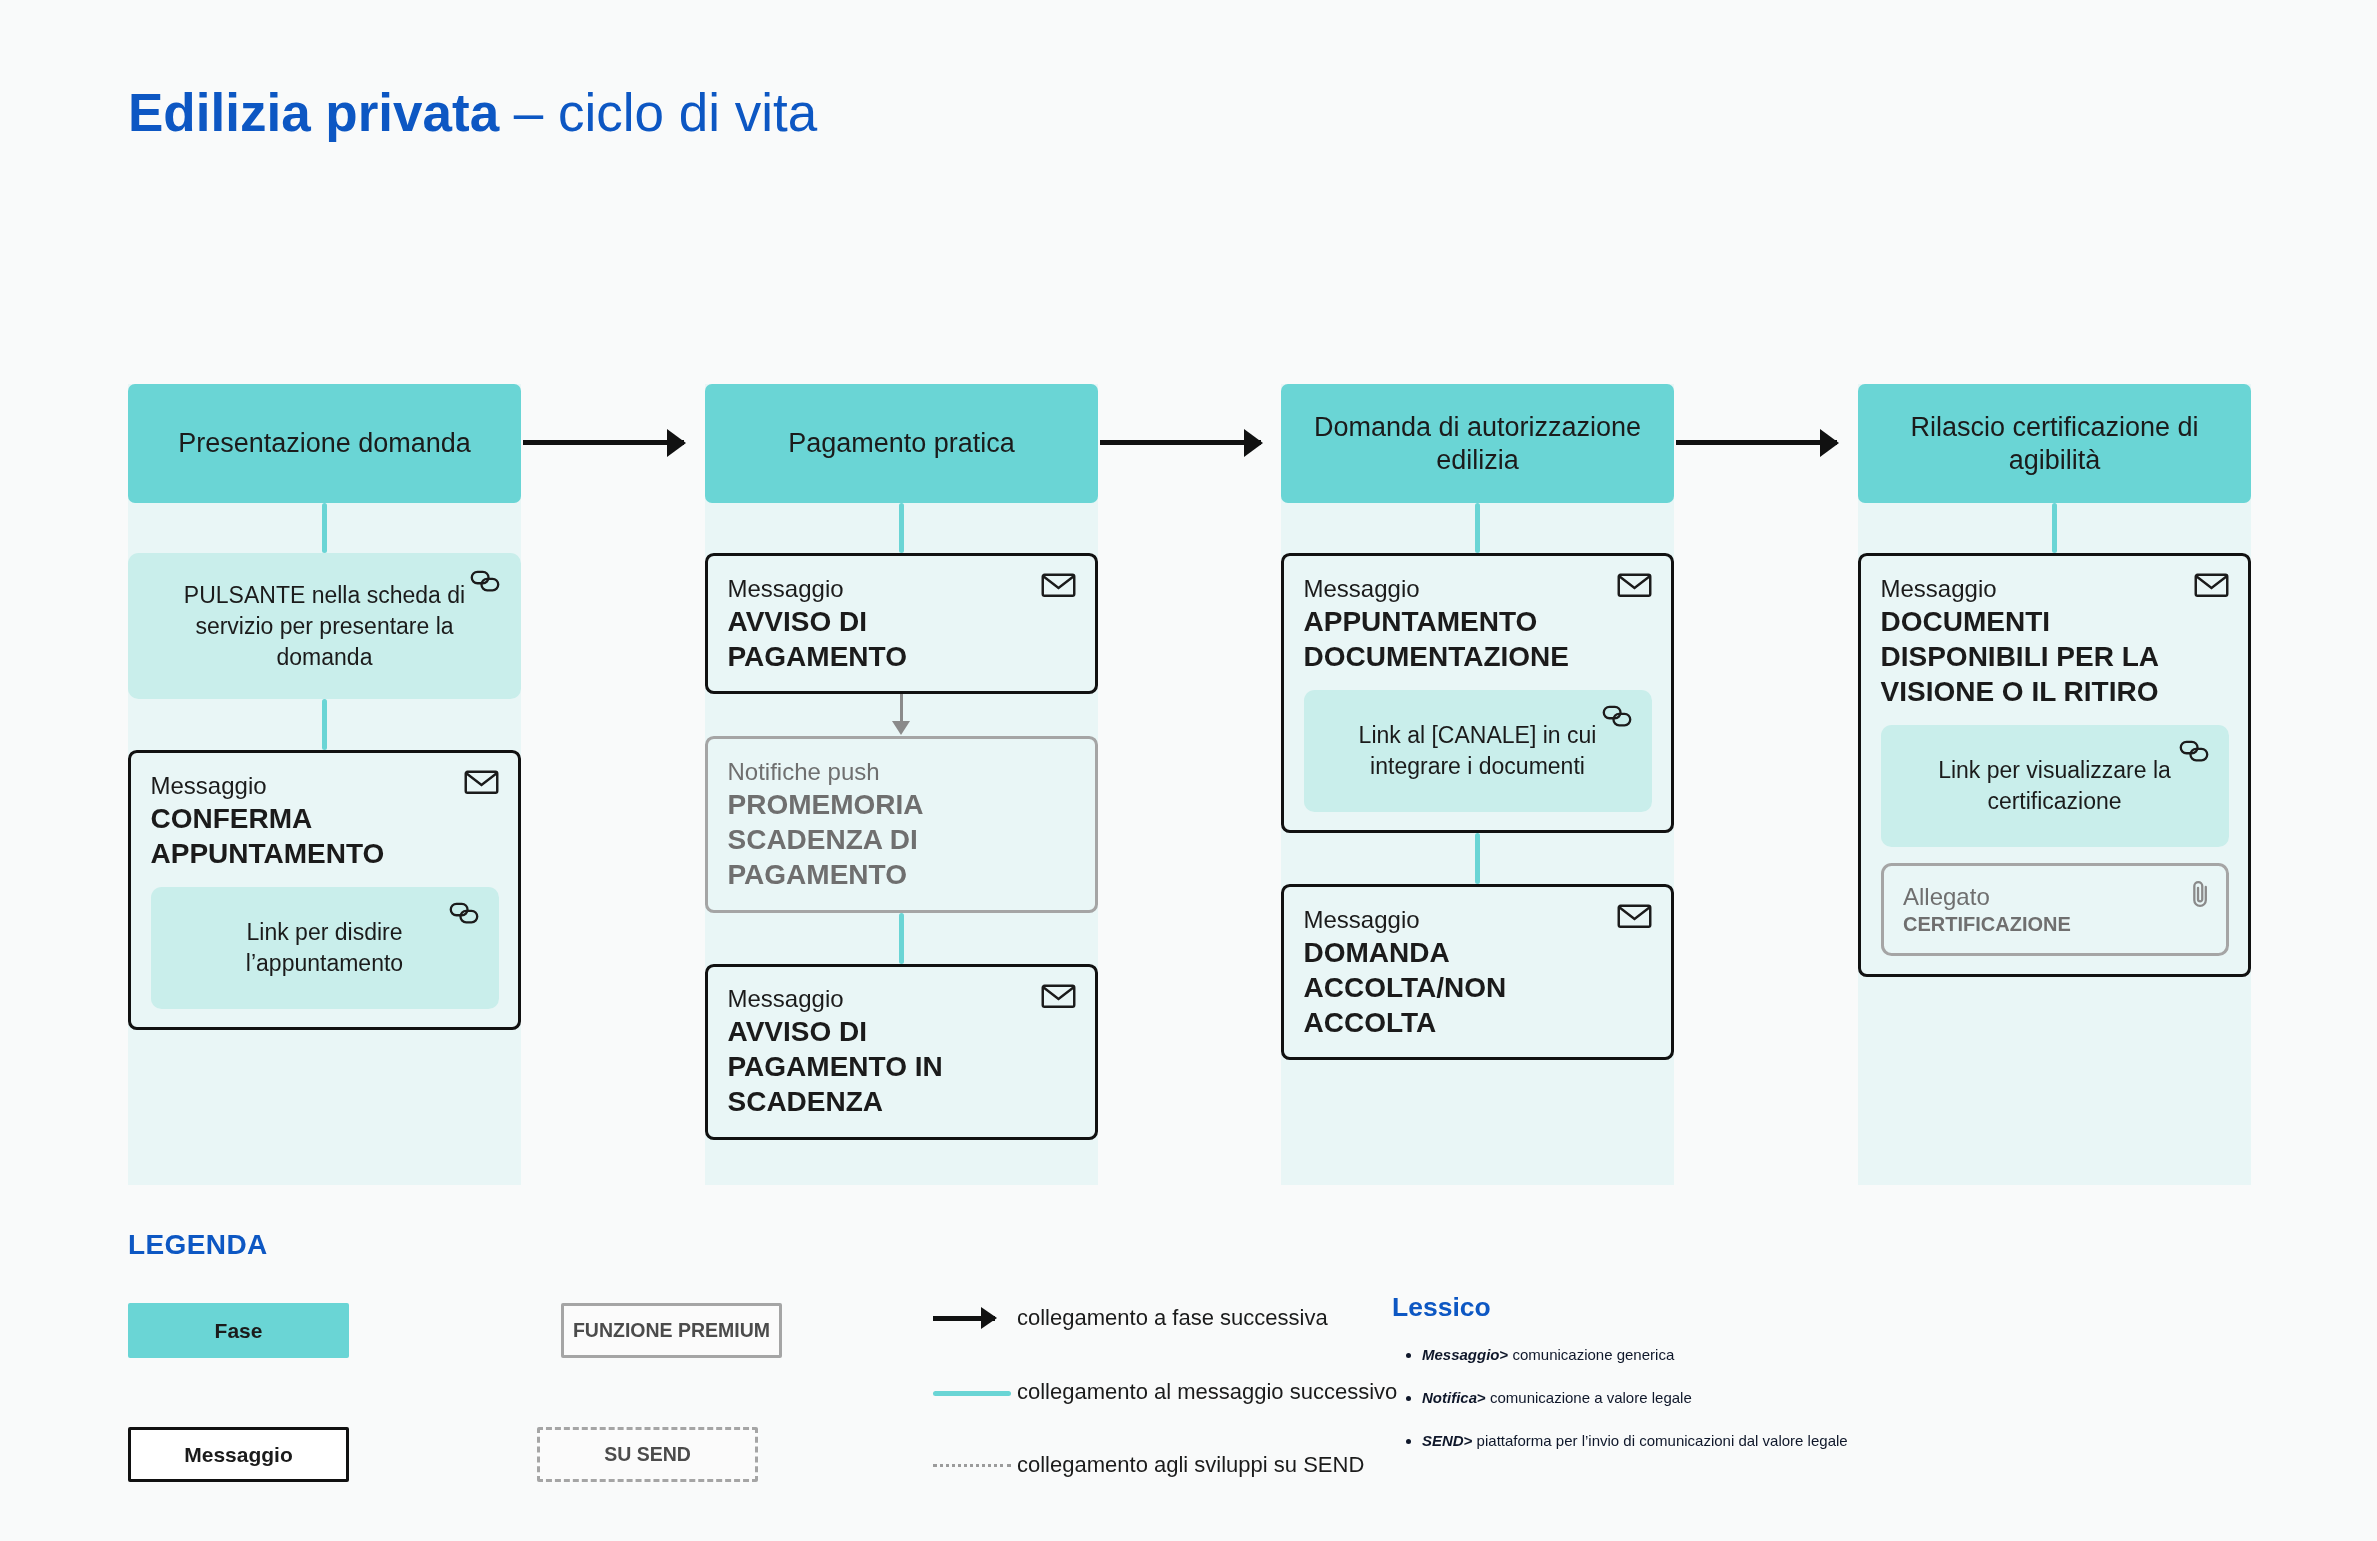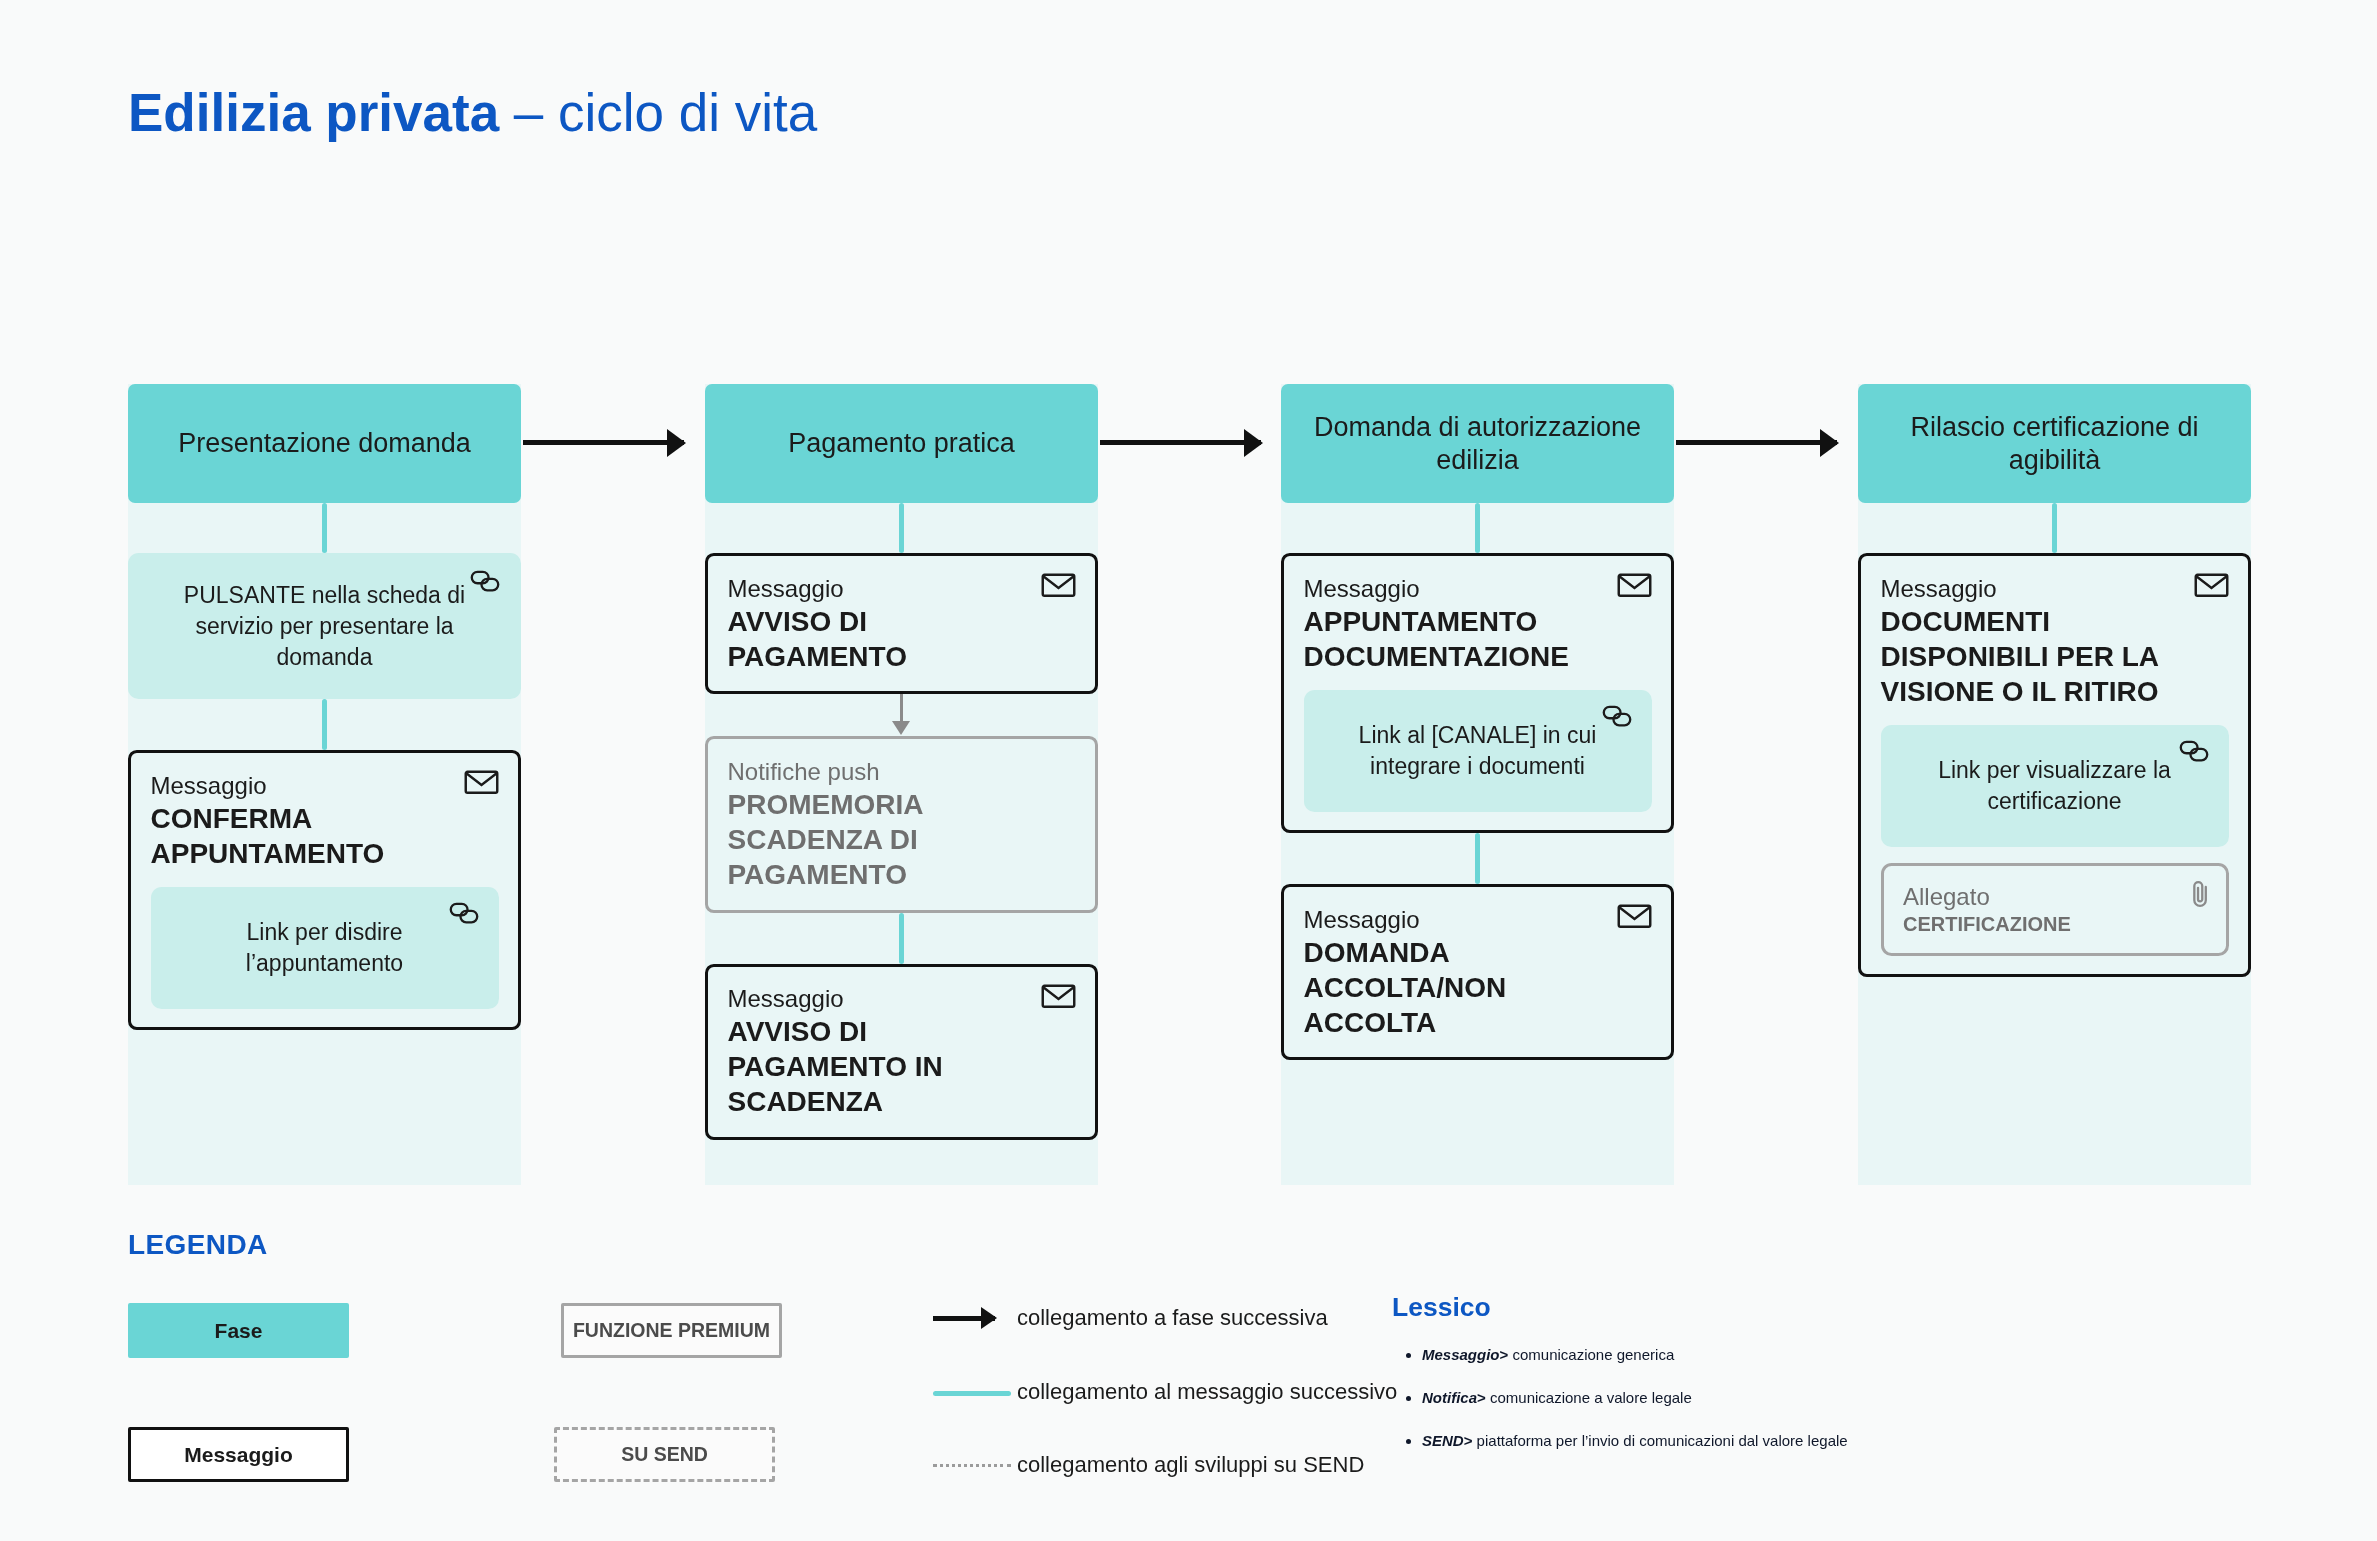--- a/index.html
+++ b/index.html
@@ -148,21 +148,21 @@
   .legend-grid{position:relative;height:203px;}
   .swatch{
     position:absolute;
     width:221px;height:55px;border-radius:2px;
     display:flex;align-items:center;justify-content:center;
     font-size:21px;font-weight:bold;color:#1b1b1b;
   }
   .sw-fase{left:0px;top:0px;background:#6ad5d5;}
   .sw-msg{left:0px;top:124px;background:#ffffff;border:3.5px solid #111;box-sizing:border-box;}
   .sw-prem{left:433px;top:0px;background:#fbfbfb;border:3.5px solid #a5a5a5;box-sizing:border-box;color:#4b4b4b;font-size:19.5px;}
-  .sw-send{left:426px;top:124px;background:#fbfbfb;border:3.5px dashed #a5a5a5;box-sizing:border-box;color:#4b4b4b;font-size:19.5px;}
+  .sw-send{left:409px;top:124px;background:#fbfbfb;border:3.5px dashed #a5a5a5;box-sizing:border-box;color:#4b4b4b;font-size:19.5px;}
 
   .lrow{position:absolute;left:805px;display:flex;align-items:center;}
   .lrow .lbl{font-size:22px;color:#1b1b1b;margin-left:84px;white-space:nowrap;}
   .lrow-0{top:1.8px;}
   .lrow-1{top:76px;}
   .lrow-2{top:149px;}
   .line-black{position:absolute;left:0;top:11.5px;width:62px;height:4.4px;background:#111;}
   .line-black .tip{position:absolute;right:-1.8px;top:-9.7px;width:0;height:0;
     border-top:11.5px solid transparent;border-bottom:11.5px solid transparent;border-left:16px solid #111;}
   .line-cyan{position:absolute;left:0;top:11.5px;width:78px;height:5.3px;background:#6ad5d5;border-radius:2.7px;}

